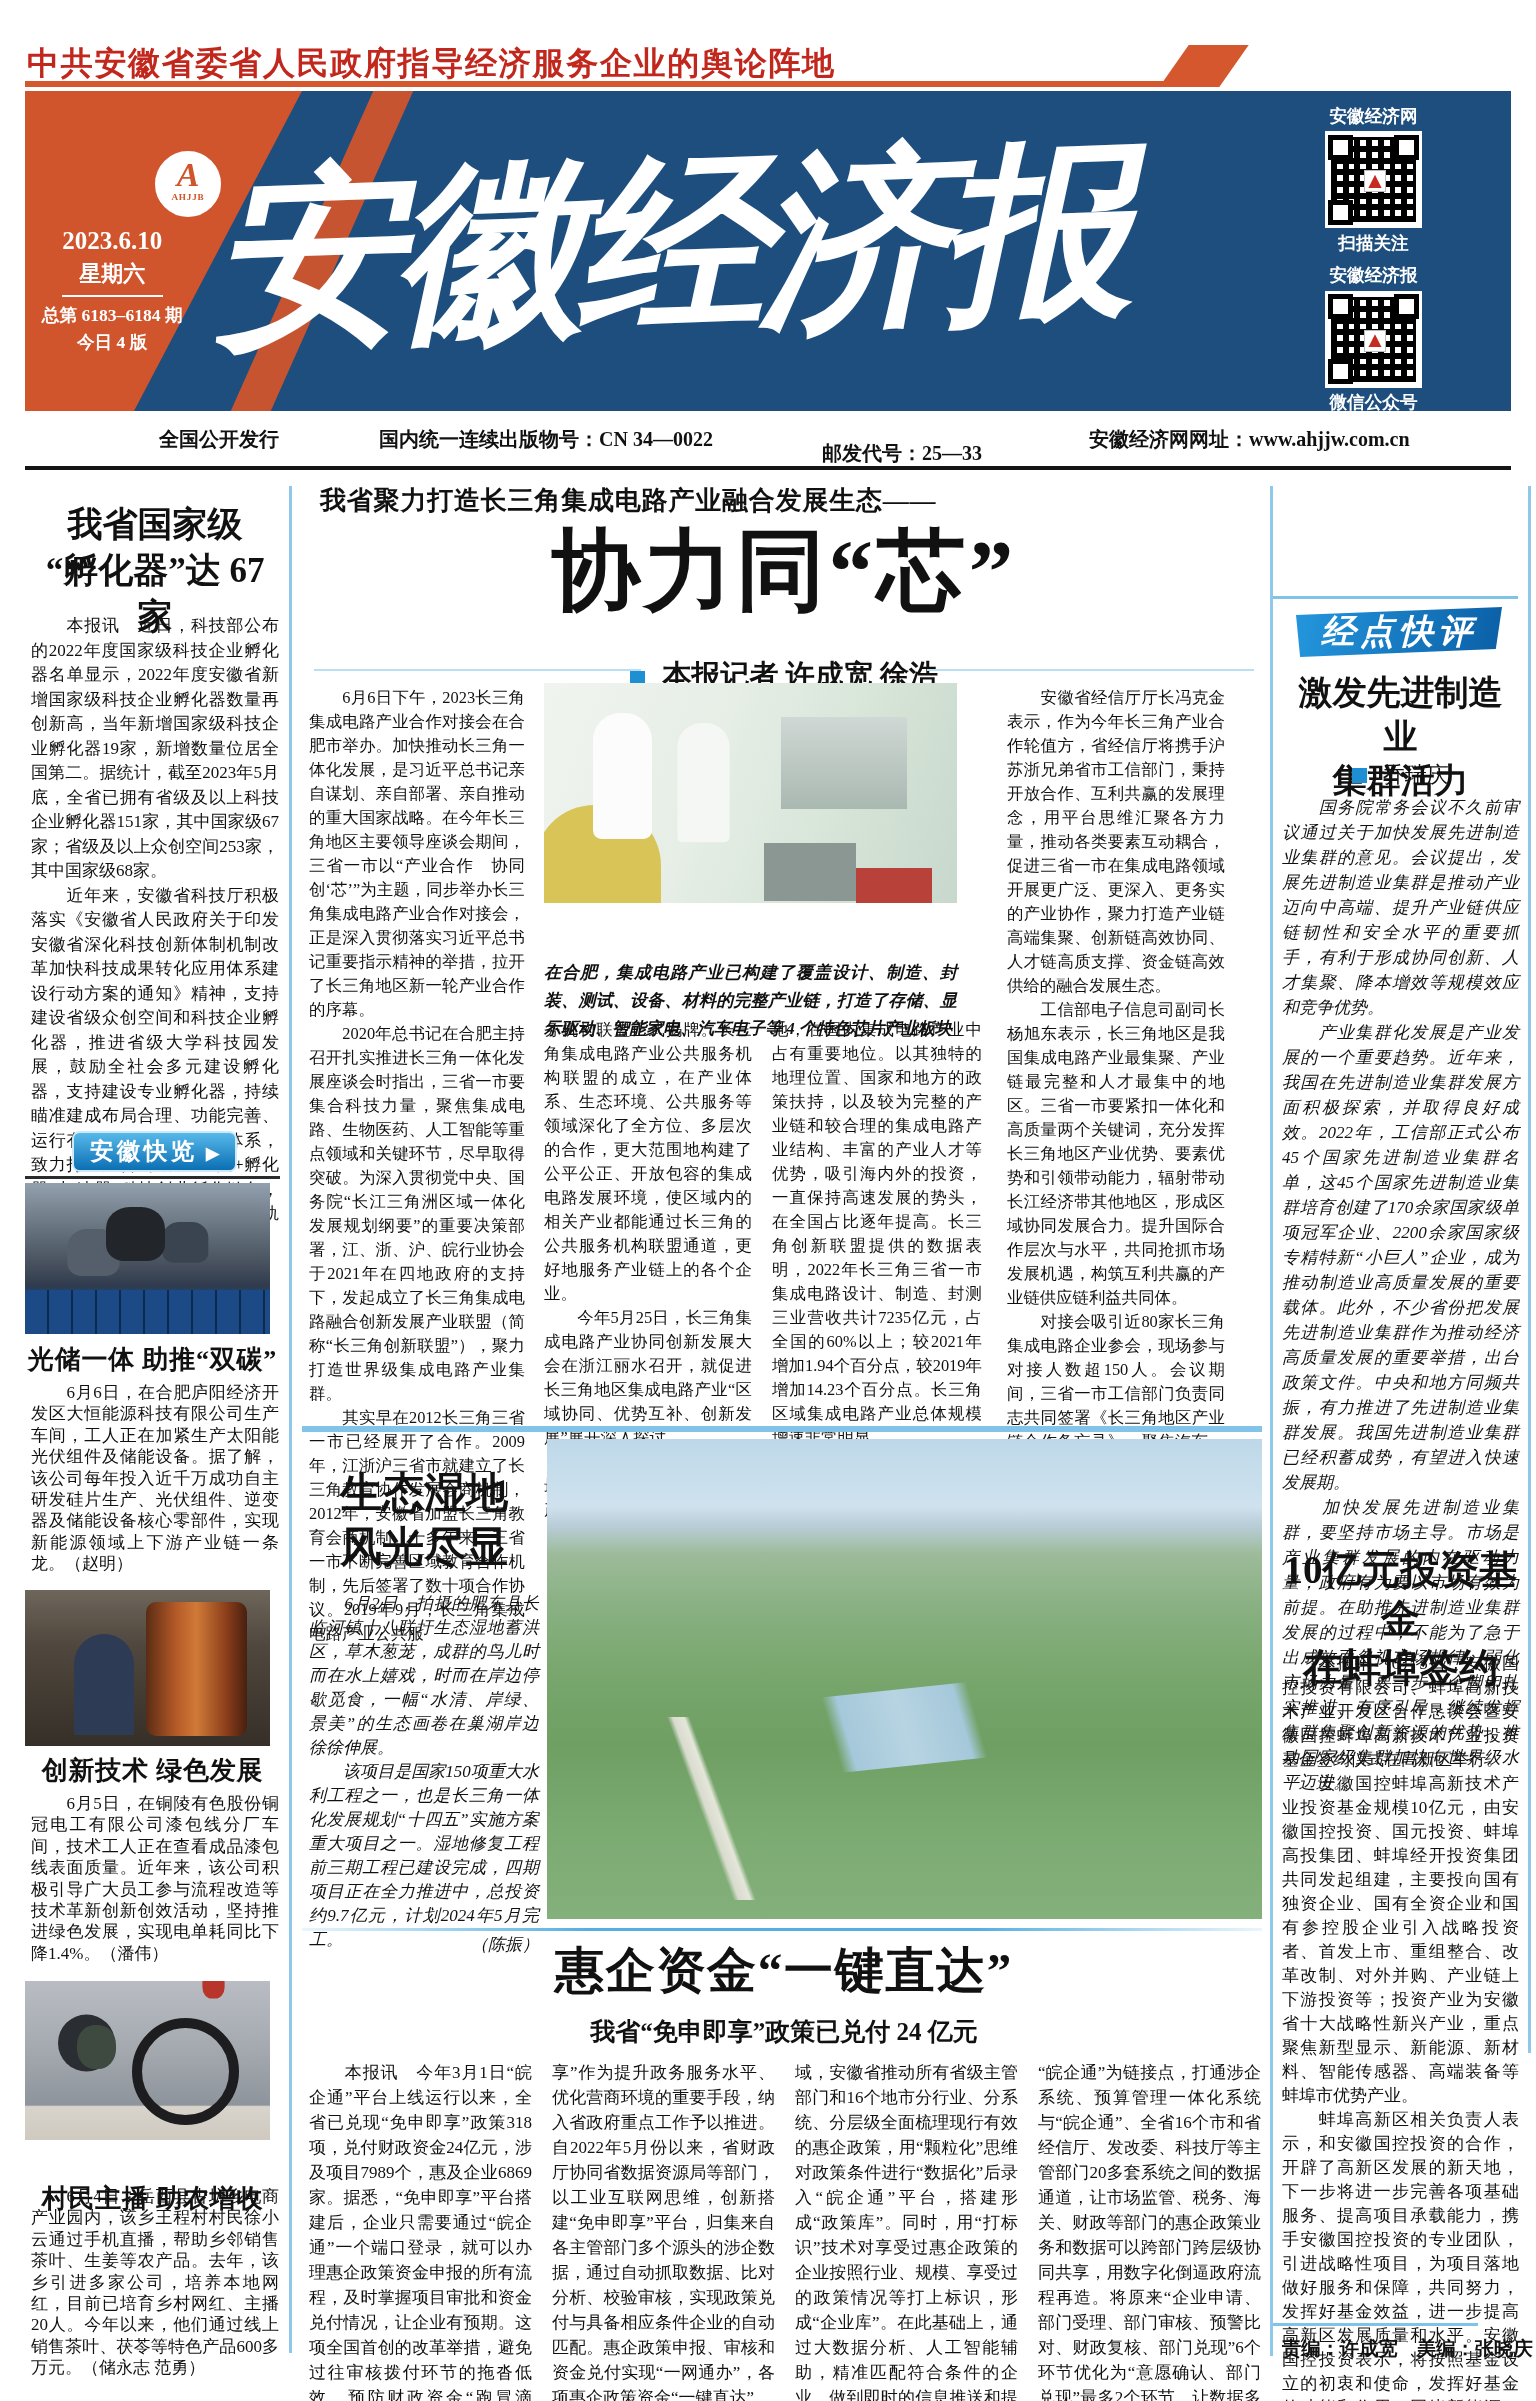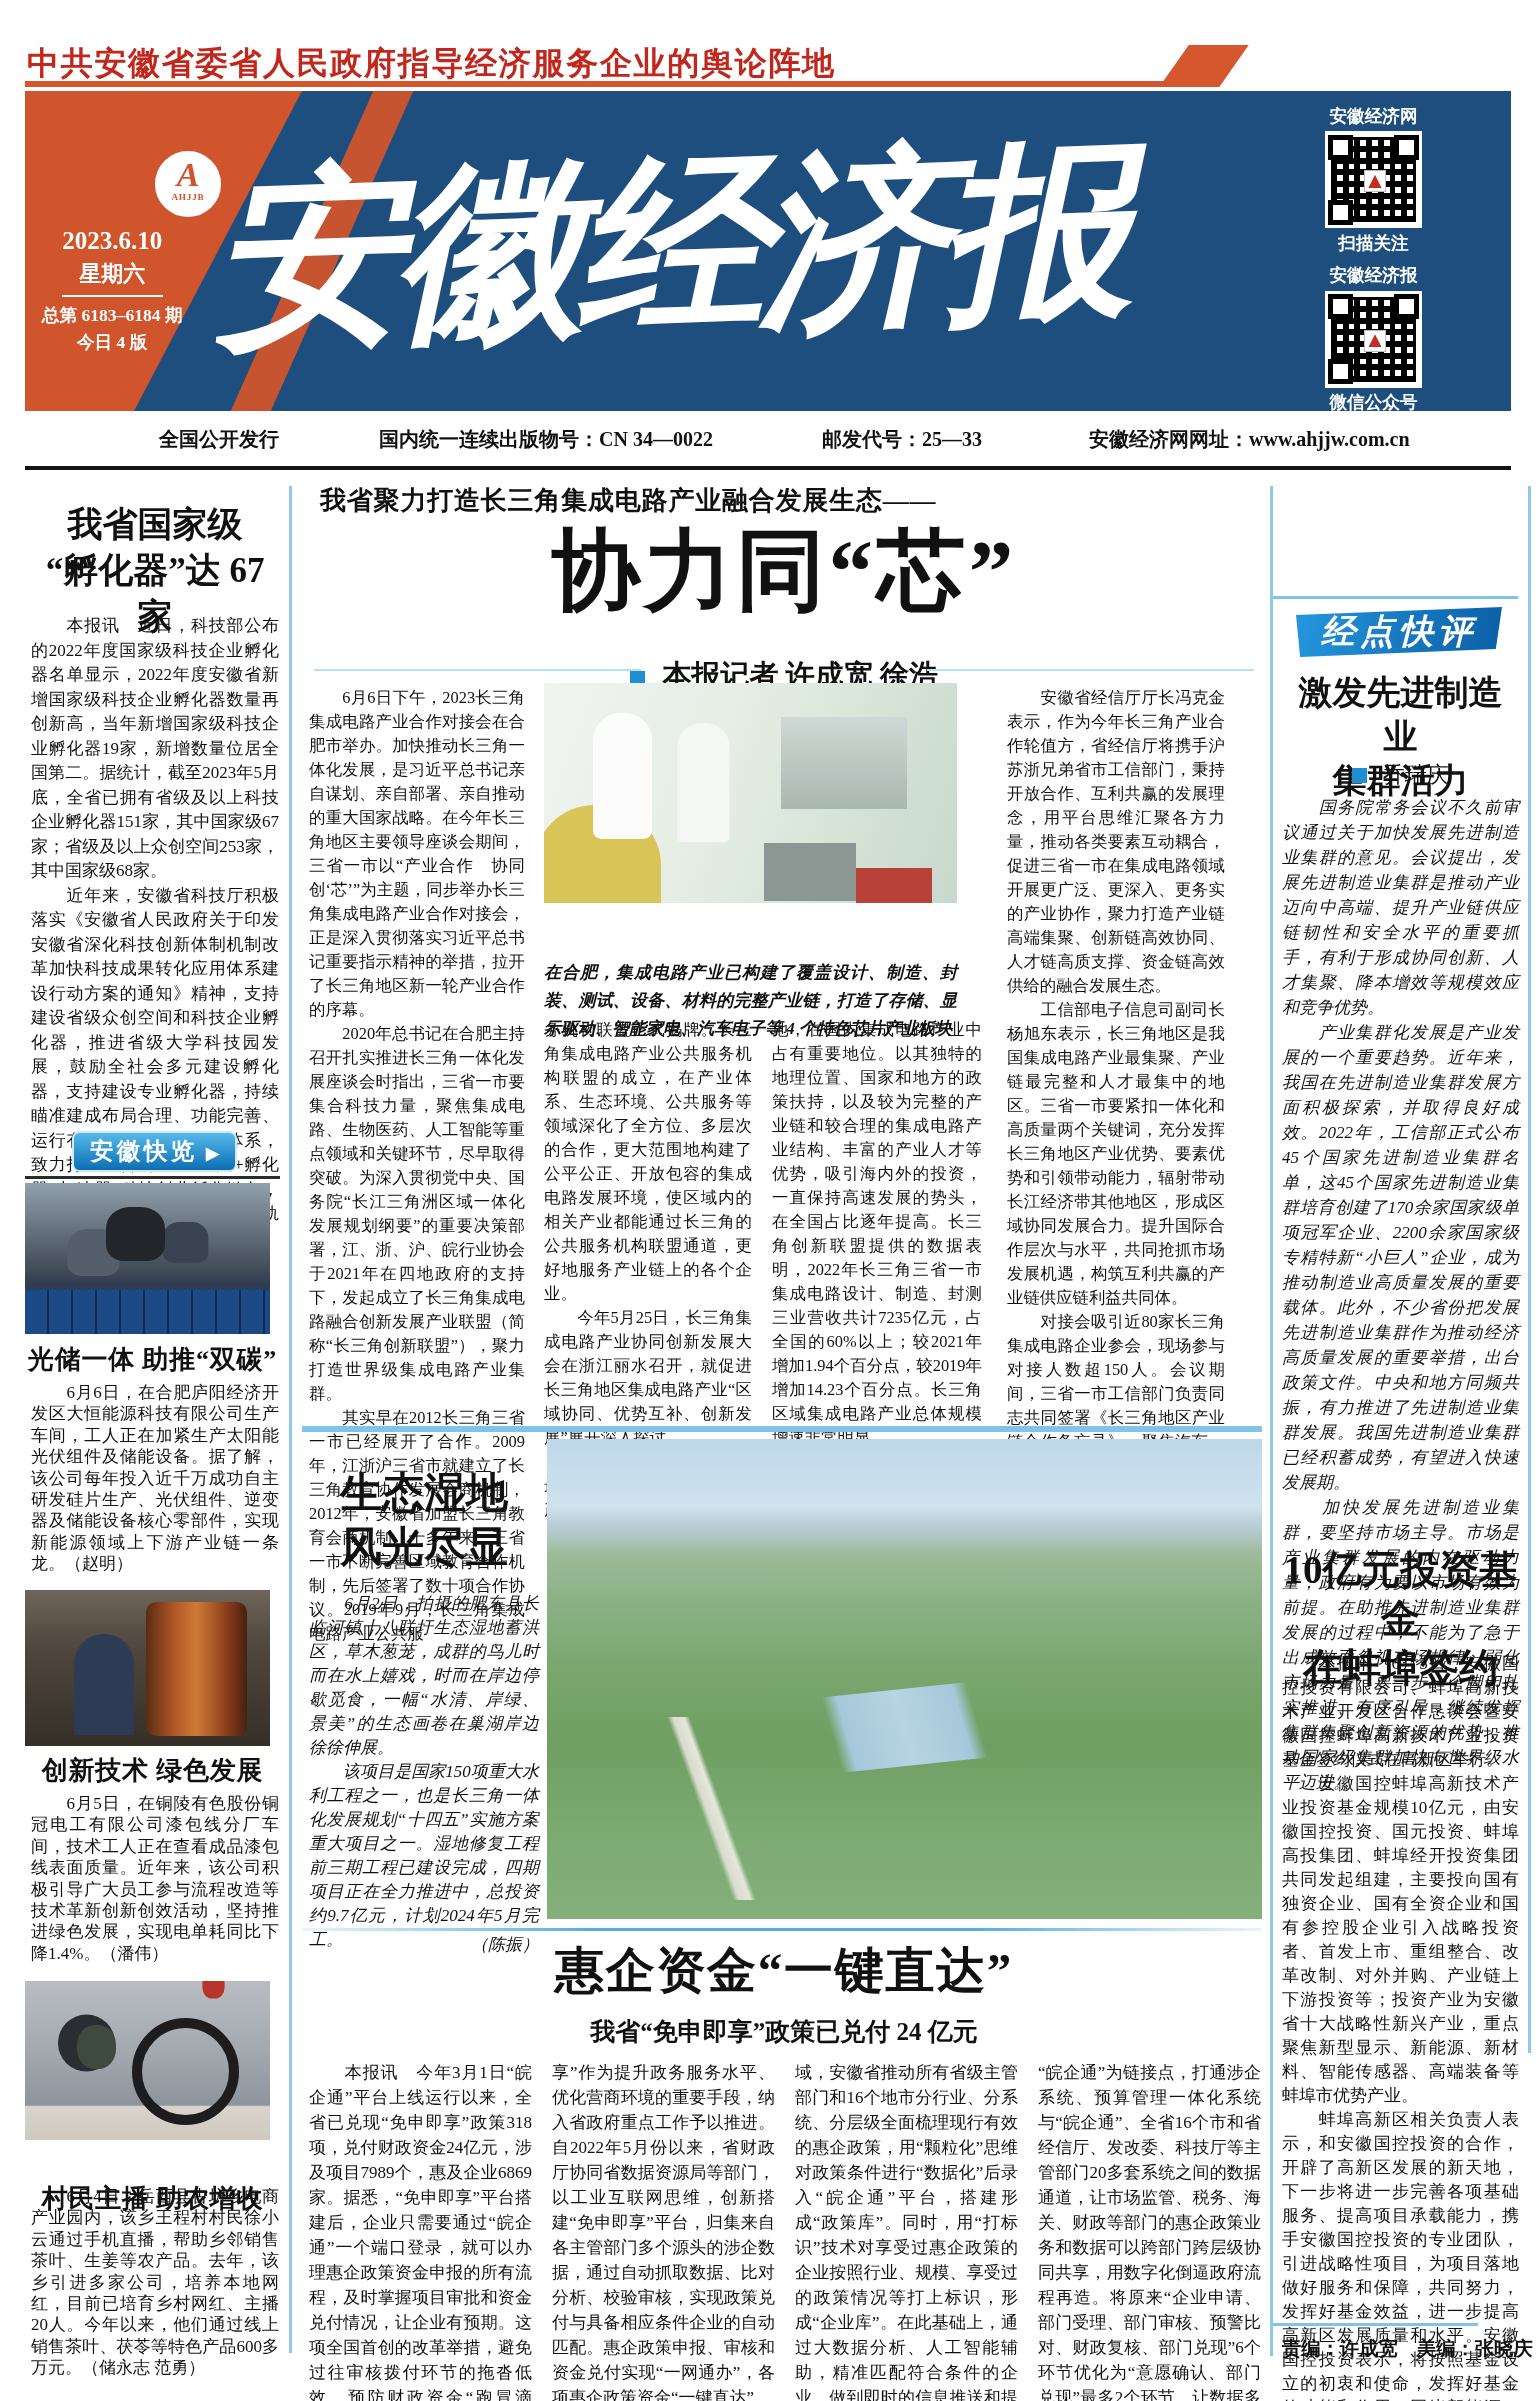--- a/index.html
+++ b/index.html
@@ -178,21 +178,21 @@
         <div class="logo">
             <i></i>
           </div>
       </div>
       <div class="lbl">微信公众号</div>
     </div>
   </div>
 
   <div class="abs infobar" style="left:159px;">全国公开发行</div>
   <div class="abs infobar" style="left:379px;">国内统一连续出版物号：CN 34—0022</div>
-  <div class="abs infobar" style="left:822px;">邮发代号：25—33</div>
+  <div class="abs infobar" style="left:822px;margin-top:14px;">邮发代号：25—33</div>
   <div class="abs infobar" style="left:1089px;">安徽经济网网址：www.ahjjw.com.cn</div>
   <div class="abs black-rule"></div>
 
   <div class="abs vline" style="left:289px;top:486px;height:1867px;"></div>
   <div class="abs vline" style="left:1270px;top:486px;height:1870px;"></div>
   <div class="abs vline" style="left:1528px;top:486px;height:1567px;"></div>
 
   <div class="abs lc-h1 center">
     <div>我省国家级</div>
     <div>“孵化器”达 67 家</div>

